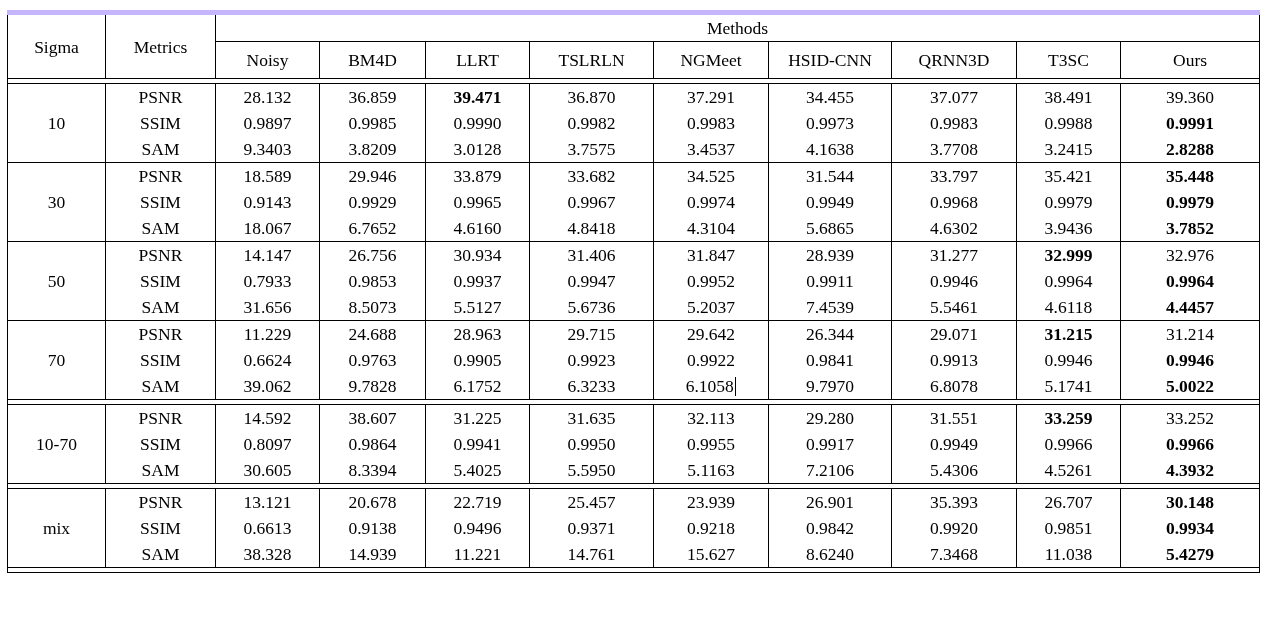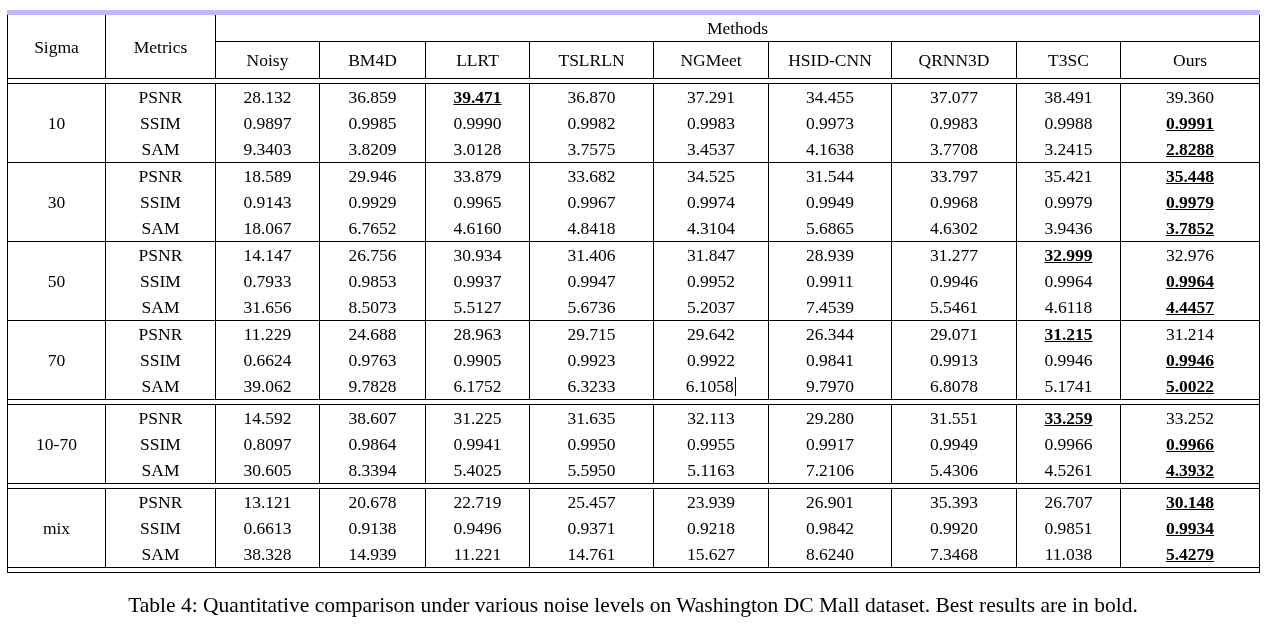--- a/index.html
+++ b/index.html
@@ -50,21 +50,21 @@
     border-top: 1px solid #000;
     border-bottom: 1px solid #000;
   }
   th.methods-head { height: 32px; line-height: 32px; }
   tr.method-names th { height: 36px; line-height: 36px; }
   td.sigma-cell {
     vertical-align: bottom;
     padding-bottom: 5px;
     line-height: 20px;
   }
-  td.value-cell.best, .best { font-weight: bold; text-decoration: underline; }
+  td.value-cell.best, .best { font-weight: bold; }
   .caret {
     display: inline-block;
     width: 1.5px;
     height: 19px;
     background: #000;
     vertical-align: -4px;
     margin-left: 1px;
   }
   .caption {
     margin-top: 19px;
@@ -351,15 +351,14 @@
           <td class="bl value-cell"><span>7.3468</span></td>
           <td class="bl value-cell"><span>11.038</span></td>
           <td class="bl value-cell br best"><span>5.4279</span></td>
         </tr>
         <tr class="rule-double">
           <td colspan="11" class="bl br"></td>
         </tr>
       </tbody>
   </table>
 
-  <div class="caption">Table 4: Quantitative comparison under various noise levels on Washington DC Mall dataset. Best results are in bold.</div>
 
 </div>
 
 </body></html>

